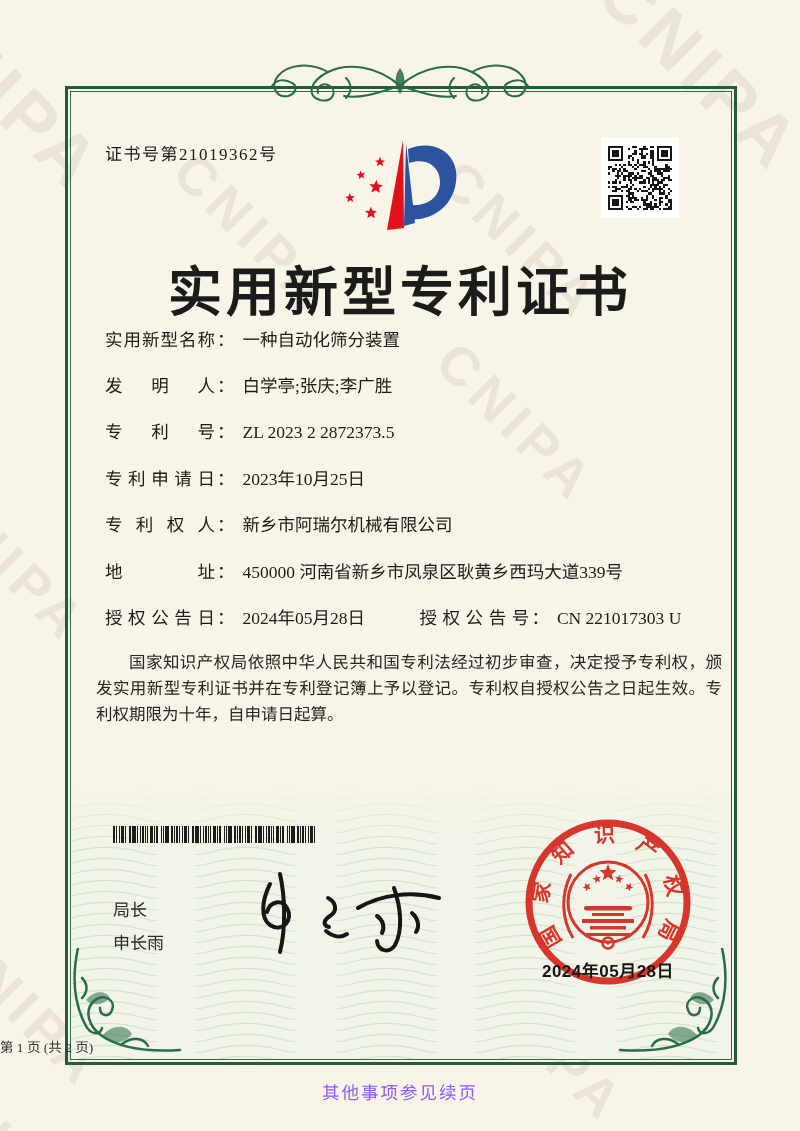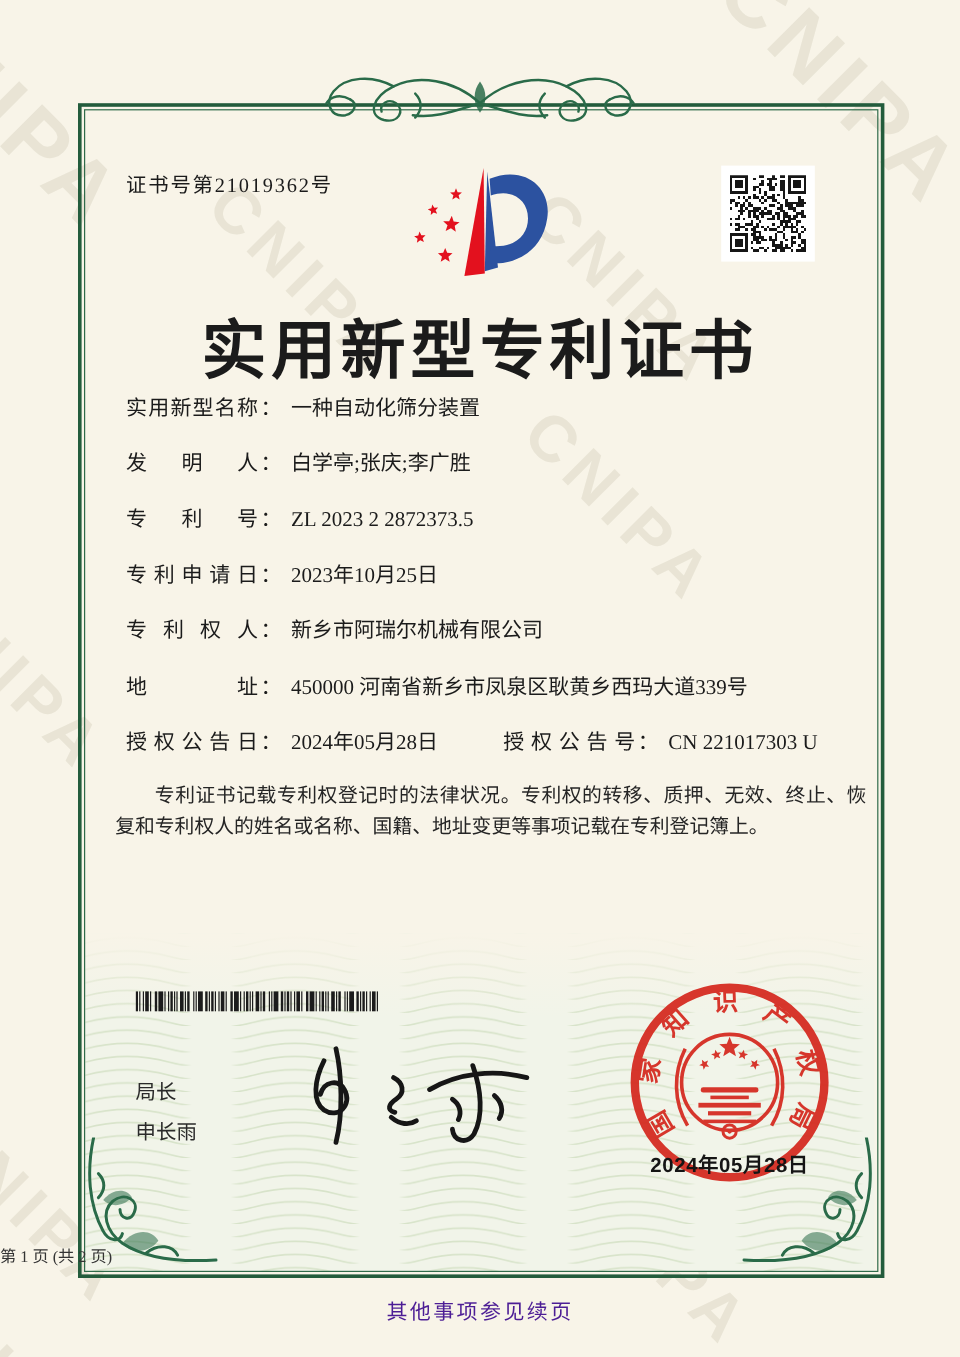--- a/index.html
+++ b/index.html
@@ -28,21 +28,21 @@
   .body-text{position:absolute;left:96px;top:650px;width:626px;font-size:16.5px;line-height:26px;
       z-index:5;text-align:justify;color:#252525}
   .body-text p{margin:0 0 6px 0;text-indent:2em}
   .signer{position:absolute;left:113px;font-family:Liberation Sans, sans-serif;
       font-size:17px;color:#2a2a2a;z-index:5}
   .seal-date{position:absolute;left:536px;top:957px;width:144px;text-align:center;font-size:17px;
       font-weight:bold;color:#151515;letter-spacing:.5px;z-index:7;
       font-family:"Liberation Sans","DejaVu Sans",sans-serif}
   .page-ind{position:absolute;left:0;right:0;top:1036px;font-size:13.5px;z-index:5;color:#333}
   .cont-note{position:absolute;left:0;right:0;top:1079px;text-align:center;font-size:17.5px;
-      letter-spacing:2px;z-index:5;color:#4c1d95}
+      letter-spacing:2px;z-index:5;color:#8b5cf6}
   .qr-panel{position:absolute;left:601px;top:138px;width:78px;height:80px;background:#fff;z-index:5}
   .corner-right{transform:scaleX(-1)}
   svg{display:block}
 </style>
 </head>
 <body>
 
 <div class="wm" style="left:-60px;top:-30px;font-size:72px">CNIPA</div>
 <div class="wm" style="left:640px;top:-50px;font-size:72px">CNIPA</div>
 <div class="wm" style="left:205px;top:140px;font-size:54px">CNIPA</div>
@@ -144,21 +144,21 @@
 </div>
 <div class="field-row" style="top:558px">
   <span class="flabel">地址</span><span class="fcolon">：</span><span>450000 河南省新乡市凤泉区耿黄乡西玛大道339号</span>
 </div>
 <div class="field-row" style="top:604px">
   <span class="grp1"><span class="flabel">授权公告日</span><span class="fcolon">：</span><span>2024年05月28日</span></span>
   <span><span class="flabel">授权公告号</span><span class="fcolon">：</span><span>CN 221017303 U</span></span>
 </div>
 
 <div class="body-text">
-  <p>专利证书记载专利权登记时的法律状况。专利权的转移、质押、无效、终止、恢复和专利权人的姓名或名称、国籍、地址变更等事项记载在专利登记簿上。</p>
+  <p>国家知识产权局依照中华人民共和国专利法经过初步审查，决定授予专利权，颁发实用新型专利证书并在专利登记簿上予以登记。专利权自授权公告之日起生效。专利权期限为十年，自申请日起算。</p>
 </div>
 
 <svg id="barcode" class="abs" style="left:113px;top:826px;z-index:5" width="207" height="17" viewBox="0 0 207 17">
     <rect x="0" y="0" width="2" height="17" fill="#1c1c1c"></rect>
     <rect x="3" y="0" width="1" height="17" fill="#1c1c1c"></rect>
     <rect x="6" y="0" width="1" height="17" fill="#1c1c1c"></rect>
     <rect x="8" y="0" width="3" height="17" fill="#1c1c1c"></rect>
     <rect x="12" y="0" width="1" height="17" fill="#1c1c1c"></rect>
     <rect x="16" y="0" width="2" height="17" fill="#1c1c1c"></rect>
     <rect x="19" y="0" width="4" height="17" fill="#1c1c1c"></rect>

